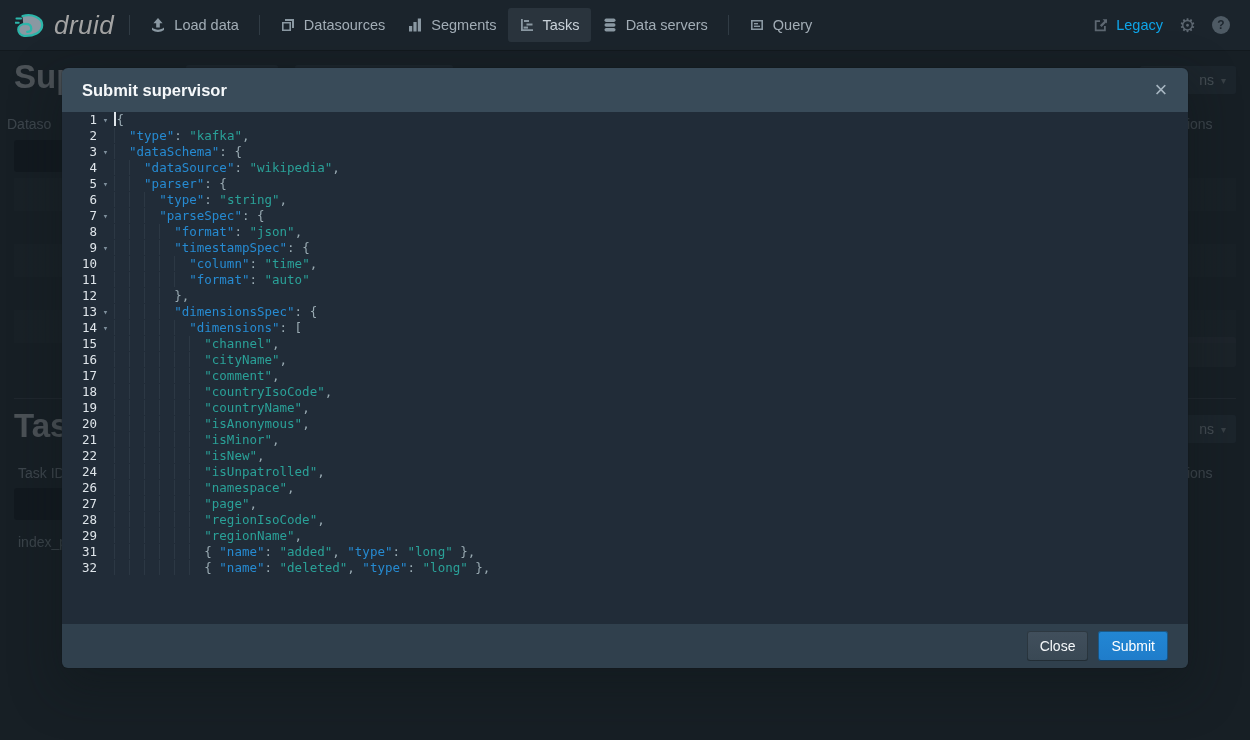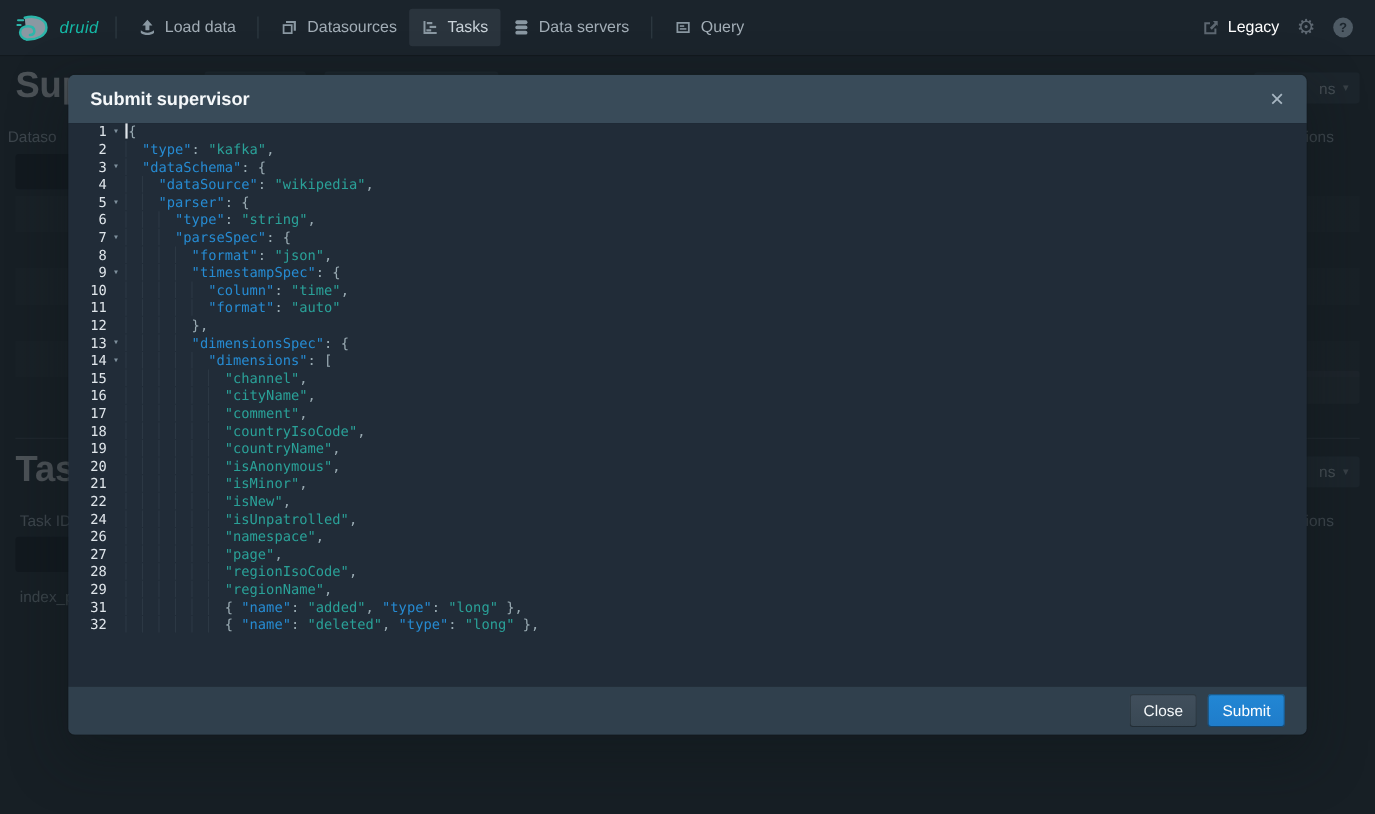--- a/index.html
+++ b/index.html
@@ -9,29 +9,29 @@
     --accent-teal:#2cb6aa; --submit-bg:#1f7cca;
   }
   *{box-sizing:border-box;margin:0;padding:0;}
   html,body{width:1250px;height:740px;overflow:hidden;}
   body{position:relative;background:var(--page-bg);font-family:"Liberation Sans",sans-serif;-webkit-font-smoothing:antialiased;}
 
   
   .navbar{position:absolute;left:0;top:0;width:1250px;height:50px;background:var(--navbar-bg);
     display:flex;align-items:center;padding:0 20px 0 15px;z-index:40;box-shadow:0 1px 0 rgba(0,0,0,.35);}
   .logo{display:flex;align-items:center;gap:9px;margin-right:6px;}
-  .logo-text{font-size:15px;color:#14b8a6;font-style:italic;font-weight:400;letter-spacing:.5px;}
+  .logo-text{font-size:26px;color:#a3a3a3;font-style:italic;font-weight:400;letter-spacing:.5px;}
   .nav-divider{width:1px;height:20px;background:#313c45;margin:0 9px;flex:none;}
   .nav-item{display:flex;align-items:center;gap:8px;padding:0 11px;height:34px;border-radius:3px;
     color:#a2adb6;font-size:14.5px;cursor:pointer;flex:none;}
   .nav-item.active{background:rgba(143,164,180,.13);color:#c9d2d9;}
   .icn{display:inline-flex;align-items:center;justify-content:center;}
   .icn svg{fill:#8a98a2;}
   .nav-right{margin-left:auto;display:flex;align-items:center;gap:16px;}
-  .legacy{display:flex;align-items:center;gap:7px;color:#ffffff;font-size:14.5px;cursor:pointer;}
+  .legacy{display:flex;align-items:center;gap:7px;color:#0ea5e9;font-size:14.5px;cursor:pointer;}
   .legacy .icn svg{fill:#5d6771;}
   .gear{font-size:19px;color:#5d6771;cursor:pointer;line-height:1;font-family:"DejaVu Sans",sans-serif;}
   .help{width:18px;height:18px;border-radius:50%;background:#4e5a64;color:#1d262e;font-size:12px;
     font-weight:bold;display:flex;align-items:center;justify-content:center;cursor:pointer;}
 
   
   .page{position:absolute;inset:50px 0 0 0;}
   .h1{position:absolute;font-size:33px;font-weight:600;color:#d9e1e8;white-space:nowrap;}
   #sup-heading{left:14px;top:8px;}
   #tasks-heading{left:14px;top:357px;}
@@ -108,20 +108,30 @@
       </div>
       <div class="nav-divider"></div>
       <div class="nav-item">
         <span class="icn">
           <svg width="16" height="16" viewBox="0 0 16 16">
             <path d="M5 2 h9 v9 h-2 V4 H5 Z"></path>
             <path d="M2 5 h9 v9 H2 Z m1.6 1.6 v5.8 h5.8 V6.6 Z"></path>
           </svg>
         </span>
         <span>Datasources</span>
+      </div>
+      <div class="nav-item">
+        <span class="icn">
+          <svg width="16" height="16" viewBox="0 0 16 16">
+            <rect x="2" y="9" width="3.2" height="5.5"></rect>
+            <rect x="6.4" y="5" width="3.2" height="9.5"></rect>
+            <rect x="10.8" y="1.5" width="3.2" height="13"></rect>
+          </svg>
+        </span>
+        <span>Segments</span>
       </div>
       <div class="nav-item active">
         <span class="icn">
           <svg width="16" height="16" viewBox="0 0 16 16">
             <path d="M2 2 h1.8 v10.2 H14 V14 H2 Z"></path>
             <rect x="5" y="3" width="5" height="2"></rect>
             <rect x="7.5" y="6.5" width="6" height="2"></rect>
             <rect x="4.6" y="9.6" width="4.4" height="2"></rect>
           </svg>
         </span>

